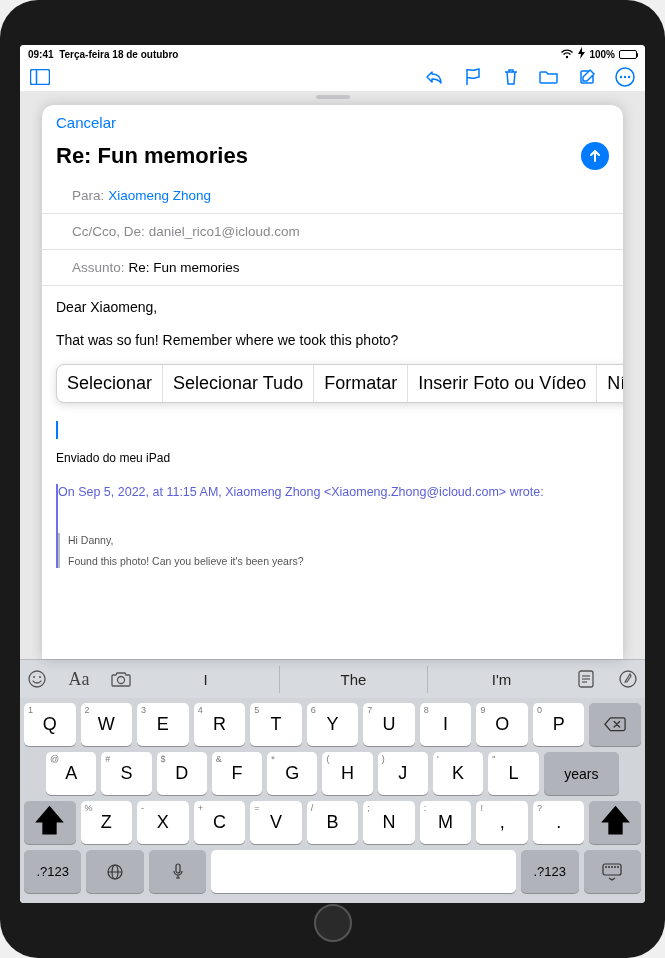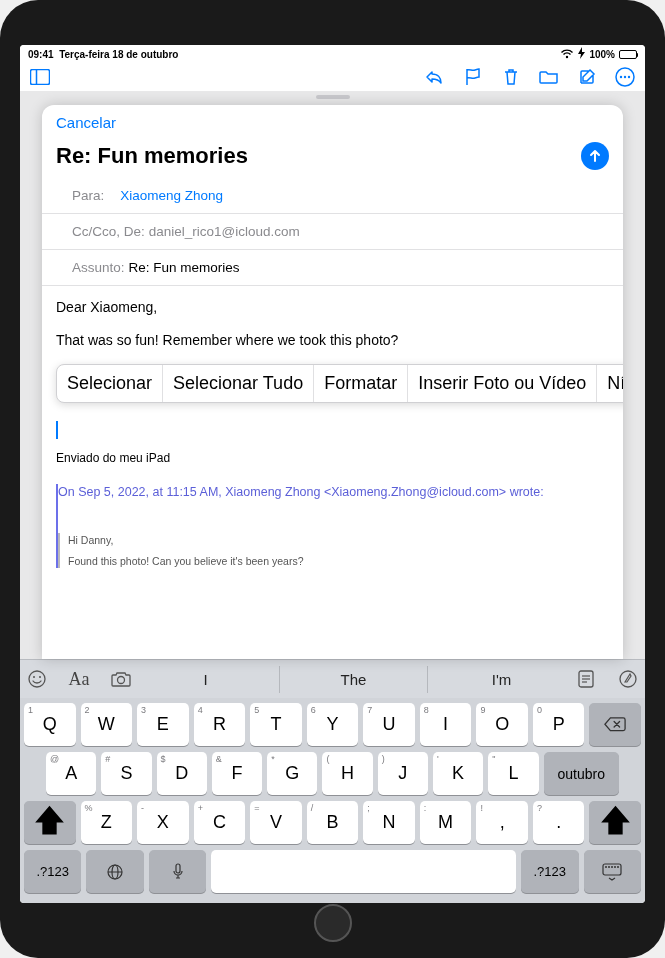--- a/index.html
+++ b/index.html
@@ -123,21 +123,21 @@
     }
     .field {
       padding: 10px 14px;
       border-bottom: 1px solid #e1e1e3;
       font-size: 13.5px;
       color: #8a8a8e;
       display: flex;
       gap: 4px;
     }
     .field .label { color: #8a8a8e; margin-left: 16px; }
-    .field .val-link { color: #007aff; margin-left: 12px; }
+    .field .val-link { color: #007aff; }
     .field .val-text { color: #000; }
     .body-area {
       padding: 12px 14px;
       flex: 1;
       font-size: 14px;
       color: #000;
       position: relative;
       overflow: hidden;
     }
     .body-area p { margin-bottom: 14px; line-height: 1.35; }
@@ -498,21 +498,21 @@
               <span>J</span>
             </div>
             <div class="key">
               <span class="alt l">'</span>
               <span>K</span>
             </div>
             <div class="key">
               <span class="alt l">"</span>
               <span>L</span>
             </div>
-            <div class="key special wide15">outubro</div>
+            <div class="key special wide15">years</div>
           </div>
         <div class="kb-row">
           <div class="key special">
             <svg viewBox="0 0 18 18" class="shift">
                 <path d="M9 2l6 7h-3v5H6v-5H3l6-7z" fill="#000"></path>
               </svg>
           </div>
           <div id="kbrow3-inner" style="display:contents;"><div class="key">
                 <span class="alt l">%</span>
                 <span>Z</span>

